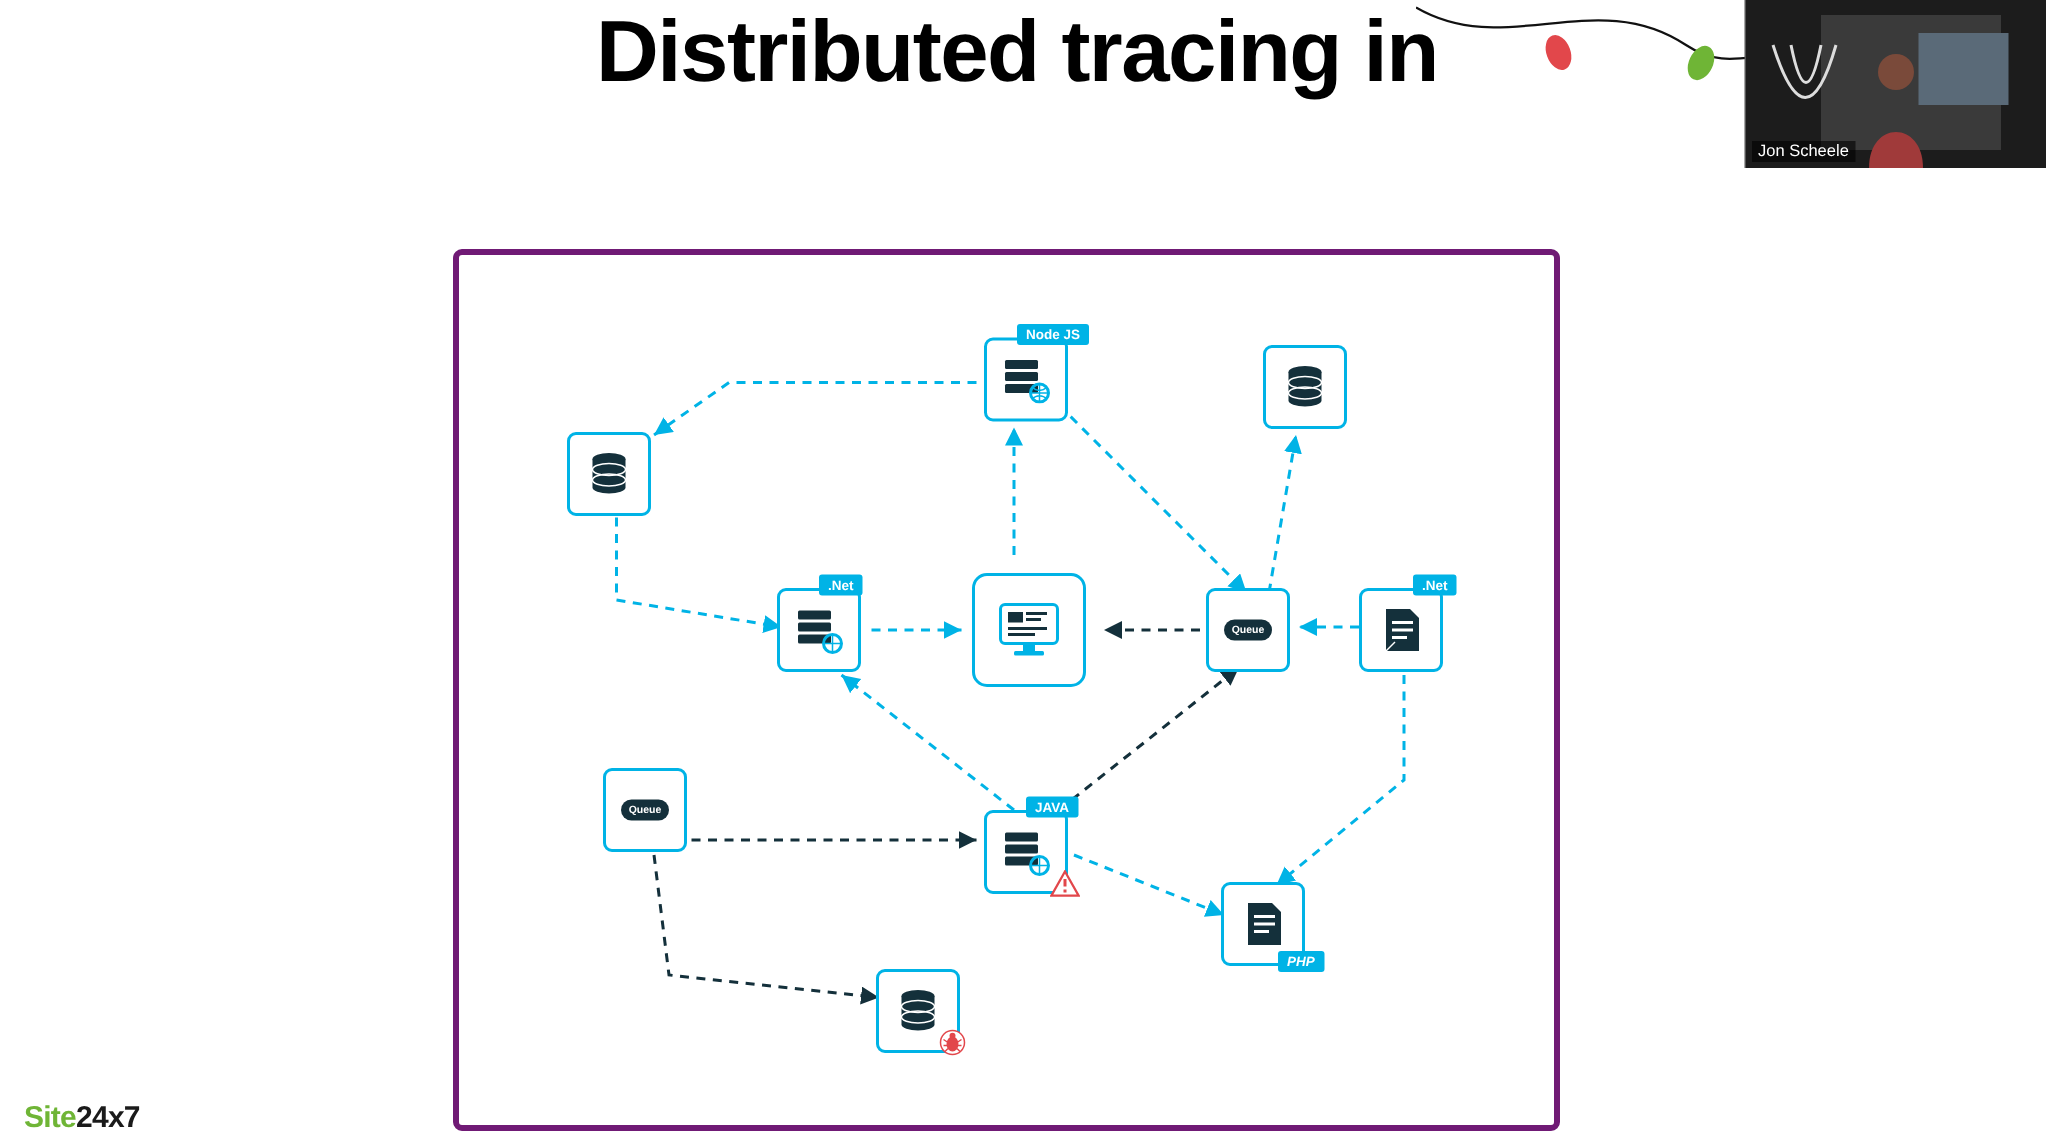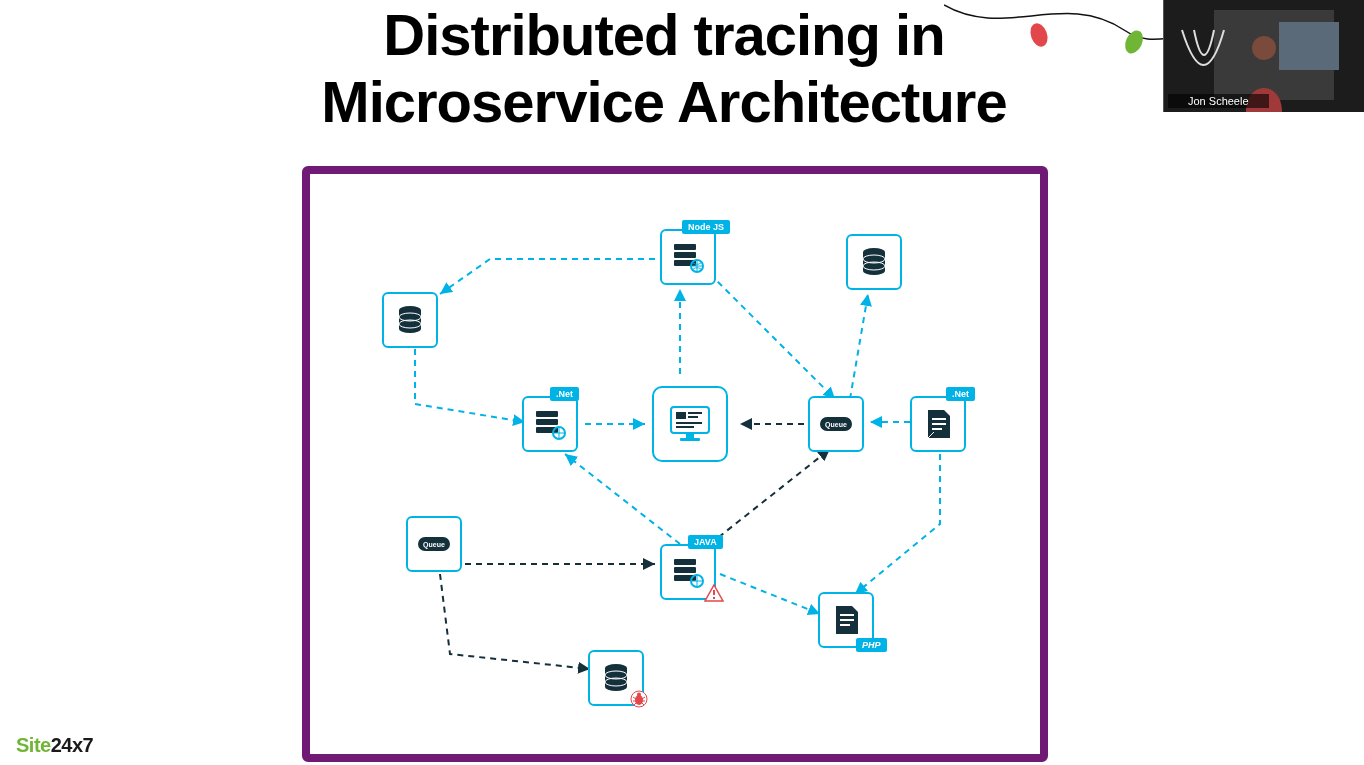--- a/index.html
+++ b/index.html
@@ -9,37 +9,37 @@
     height: 765px;
     background: #ffffff;
     font-family: "Helvetica Neue", Arial, sans-serif;
     overflow: hidden;
     position: relative;
   }
 
   .title {
     position: absolute;
     top: 2px;
-    left: 2px;
+    left: 16px;
     width: 1324px;
     text-align: center;
     font-weight: 900;
     color: #000000;
     font-size: 58px;
     line-height: 1.15;
     letter-spacing: -1px;
   }
 
   .diagram-frame {
     position: absolute;
     left: 302px;
     top: 166px;
     width: 730px;
     height: 580px;
-    border: 8px solid #701a75;
+    border: 4px solid #701a75;
     border-radius: 6px;
     background: #ffffff;
   }
 
   .node {
     position: absolute;
     width: 52px;
     height: 52px;
     border: 2px solid #00b3e6;
     border-radius: 6px;
@@ -98,36 +98,35 @@
     background: linear-gradient(135deg, #2a2a2a 0%, #1a1a1a 50%, #444 50%, #222 100%);
     border-left: 1px solid #555;
   }
   .video-name {
     position: absolute;
     left: 4px;
     bottom: 4px;
     background: rgba(0,0,0,0.6);
     color: #fff;
     font-size: 11px;
-    padding: 1px 20px;
+    padding: 1px 4px;
   }
 
   .garland {
     position: absolute;
     top: 0;
     right: 160px;
     pointer-events: none;
   }
 </style>
 </head>
 <body>
 
 <div class="title">
   <span>Distributed tracing in</span><br>
-  <span>Microservice Architecture</span>
 </div>
 
 <svg class="garland" width="260" height="80" viewBox="0 0 260 80">
   <path d="M0,5 C60,40 120,-10 180,30 C210,50 230,30 255,40" stroke="#111" stroke-width="1.5" fill="none"></path>
   <ellipse cx="95" cy="35" rx="8" ry="12" fill="#e2474b" transform="rotate(-20 95 35)"></ellipse>
   <ellipse cx="190" cy="42" rx="8" ry="12" fill="#6fb536" transform="rotate(25 190 42)"></ellipse>
 </svg>
 
 <div class="diagram-frame">
 

